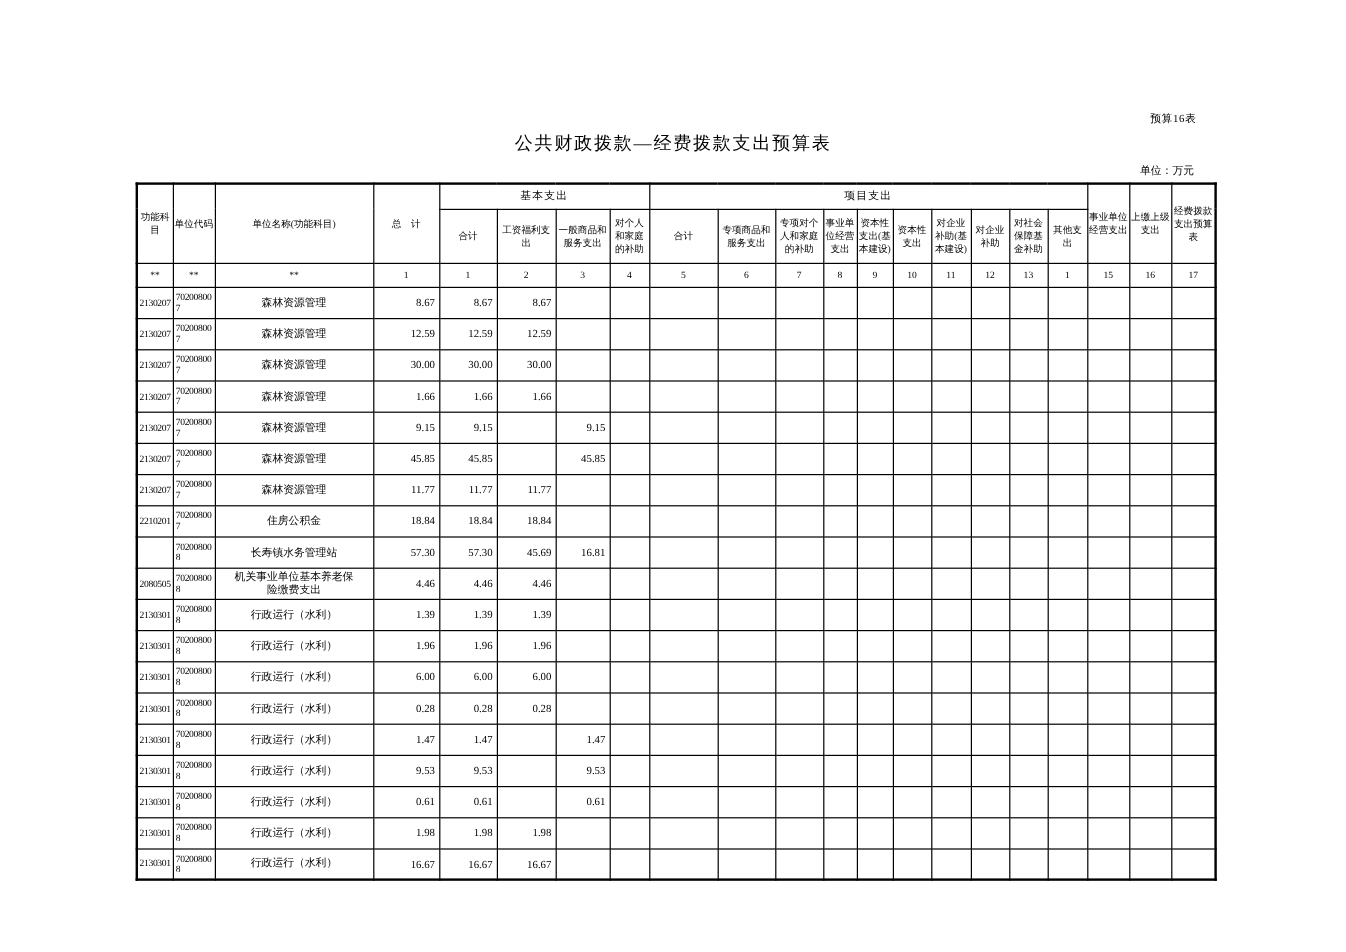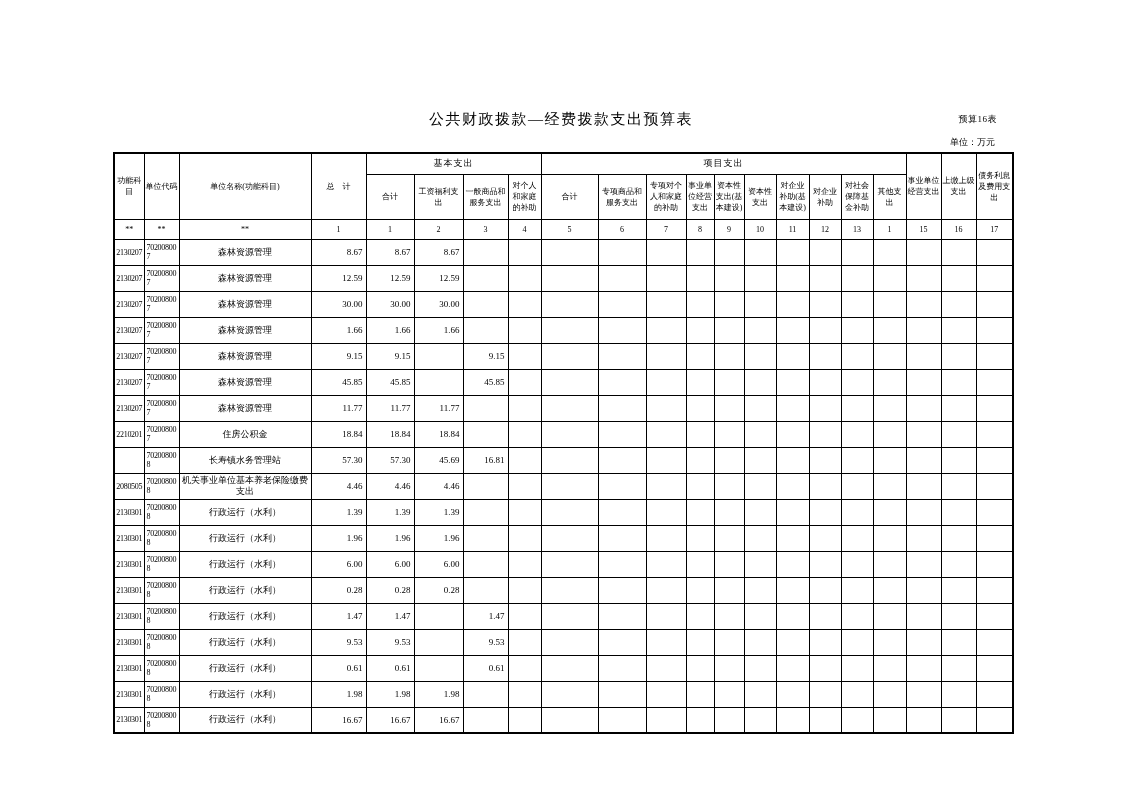--- a/index.html
+++ b/index.html
@@ -11,21 +11,20 @@
     color: #000000;
     font-family: "Liberation Serif", "DejaVu Serif", serif;
     overflow: hidden;
   }
   .sheet-label {
     position: absolute;
     top: 93px;
     right: 125px;
     font-size: 9px;
     letter-spacing: 0.5px;
-    margin-top: 20px;
   }
   .doc-title {
     position: absolute;
     top: 110px;
     left: 0;
     width: 100%;
     text-align: center;
     font-size: 15px;
     font-weight: normal;
     letter-spacing: 1.5px;
@@ -70,21 +69,21 @@
     font-size: 8px;
     text-align: left;
     padding-left: 2px;
     line-height: 9px;
     letter-spacing: -0.3px;
   }
   td.name-cell {
     font-size: 9px;
     text-align: center;
     line-height: 11px;
-    padding: 0 2px;
+    padding: 0 16px;
     word-break: break-all;
   }
   td.val-cell {
     font-size: 9px;
     text-align: right;
     padding-right: 3px;
   }
 </style>
 </head>
 <body>
@@ -124,21 +123,21 @@
     <thead>
       <tr class="group-row">
         <th class="fixed-head" rowspan="2">功能科目</th>
         <th class="fixed-head" rowspan="2">单位代码</th>
         <th class="fixed-head" rowspan="2">单位名称(功能科目)</th>
         <th class="fixed-head" rowspan="2">总　计</th>
         <th class="group-head" colspan="4">基本支出</th>
         <th class="group-head" colspan="10">项目支出</th>
         <th class="fixed-head" rowspan="2">事业单位经营支出</th>
         <th class="fixed-head" rowspan="2">上缴上级支出</th>
-        <th class="fixed-head" rowspan="2">债务利息及费用支出</th>
+        <th class="fixed-head" rowspan="2">经费拨款支出预算表</th>
       </tr>
       <tr class="sub-row" id="subhead-row">
           <th class="sub-head">合计</th>
           <th class="sub-head">工资福利支出</th>
           <th class="sub-head">一般商品和服务支出</th>
           <th class="sub-head">对个人和家庭的补助</th>
           <th class="sub-head">合计</th>
           <th class="sub-head">专项商品和服务支出</th>
           <th class="sub-head">专项对个人和家庭的补助</th>
           <th class="sub-head">事业单位经营支出</th>

